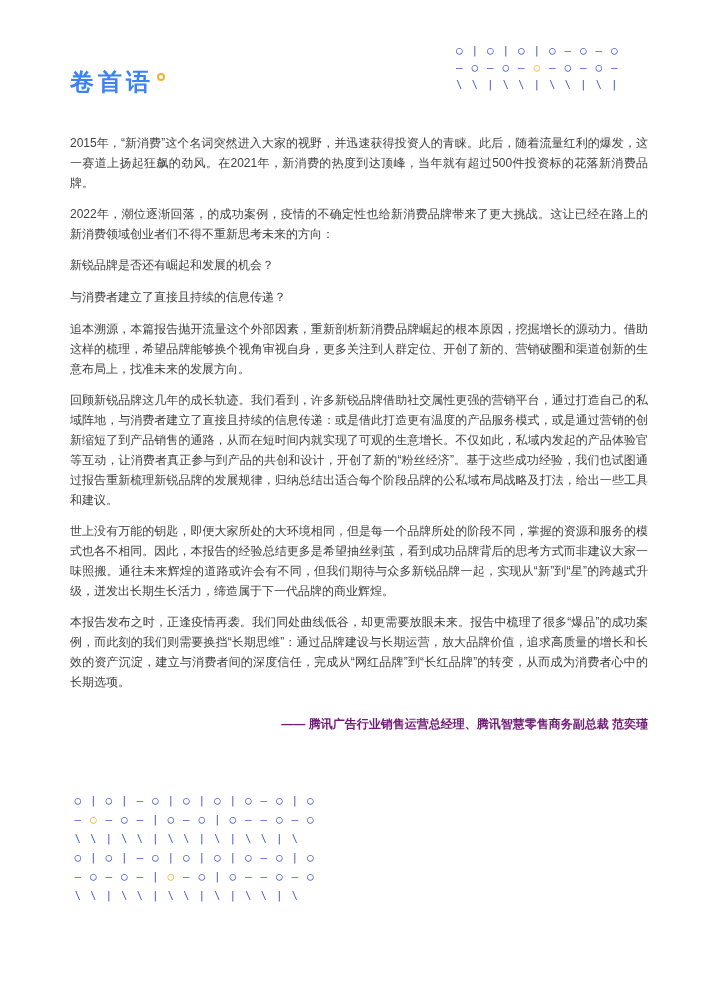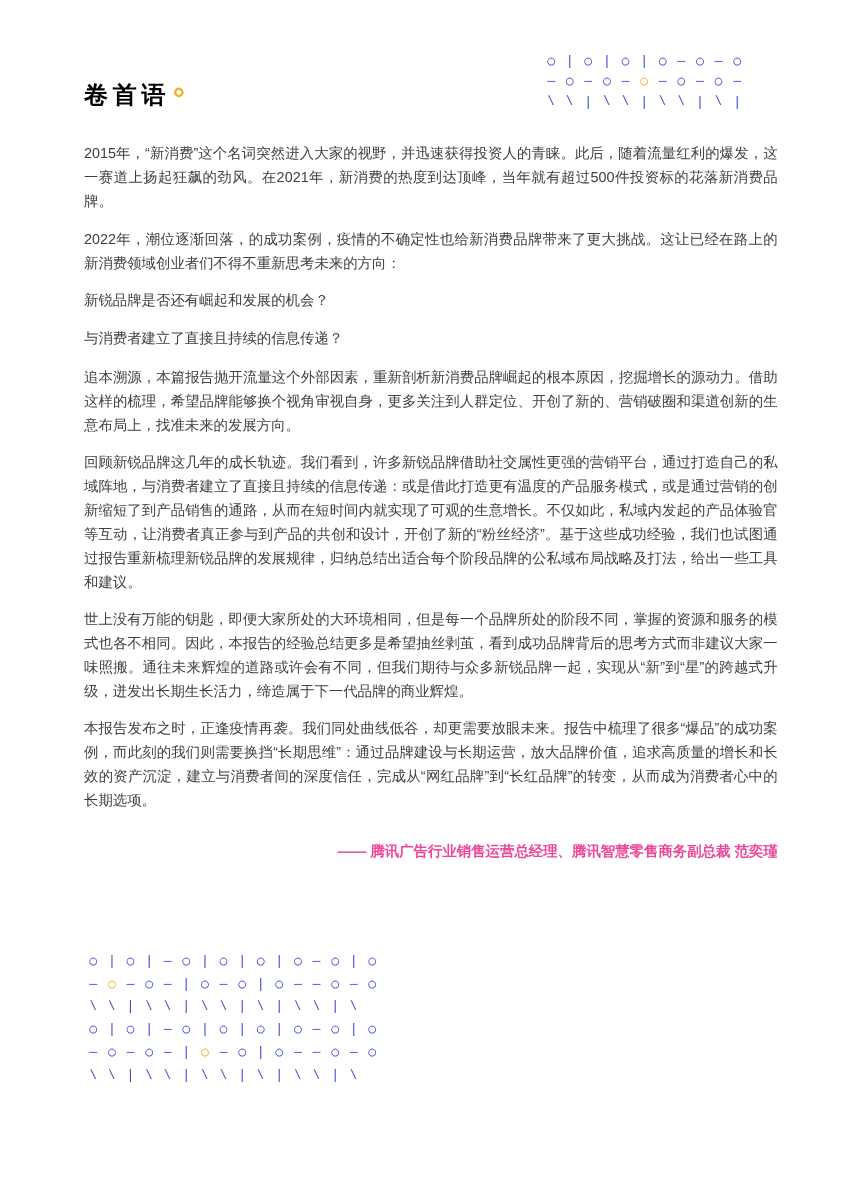--- a/index.html
+++ b/index.html
@@ -18,56 +18,56 @@
     height: 982px;
     background: #ffffff;
     padding: 0 70px;
   }
   .title-row {
     padding-top: 68px;
     display: flex;
     align-items: flex-start;
   }
   .page-title {
-    font-size: 20px;
+    font-size: 24px;
     font-weight: bold;
-    color: #000000;
+    color: #3b82f6;
     letter-spacing: 4px;
     line-height: 1.2;
     text-align: center;
   }
   .title-dot {
     display: inline-block;
     width: 8px;
     height: 8px;
     border: 2px solid #f0b32e;
     border-radius: 50%;
     margin-left: 3px;
     margin-top: 5px;
   }
   .body-text {
-    margin-top: 26px;
+    margin-top: 36px;
     font-size: 12px;
     line-height: 20px;
     text-align: justify;
     color: #404040;
   }
   .para { margin-bottom: 11px; }
   .question {
     color: #404040;
     margin-bottom: 12px;
     margin-top: 2px;
   }
   .question:last-of-type { margin-bottom: 14px; }
   .signature {
     margin-top: 22px;
     text-align: right;
     font-weight: bold;
     font-size: 12px;
-    color: #ec4899;
+    color: #701a75;
   }
   .decor { position: absolute; }
   .decor-top-right { top: 42px; right: 96px; }
   .decor-bottom-left { top: 791px; left: 70px; }
   .decor-row { display: flex; height: 19px; align-items: center; }
   .decor-top-right .decor-row { height: 17px; }
   .cell {
     display: inline-block;
     width: 15.5px;
     text-align: center;

